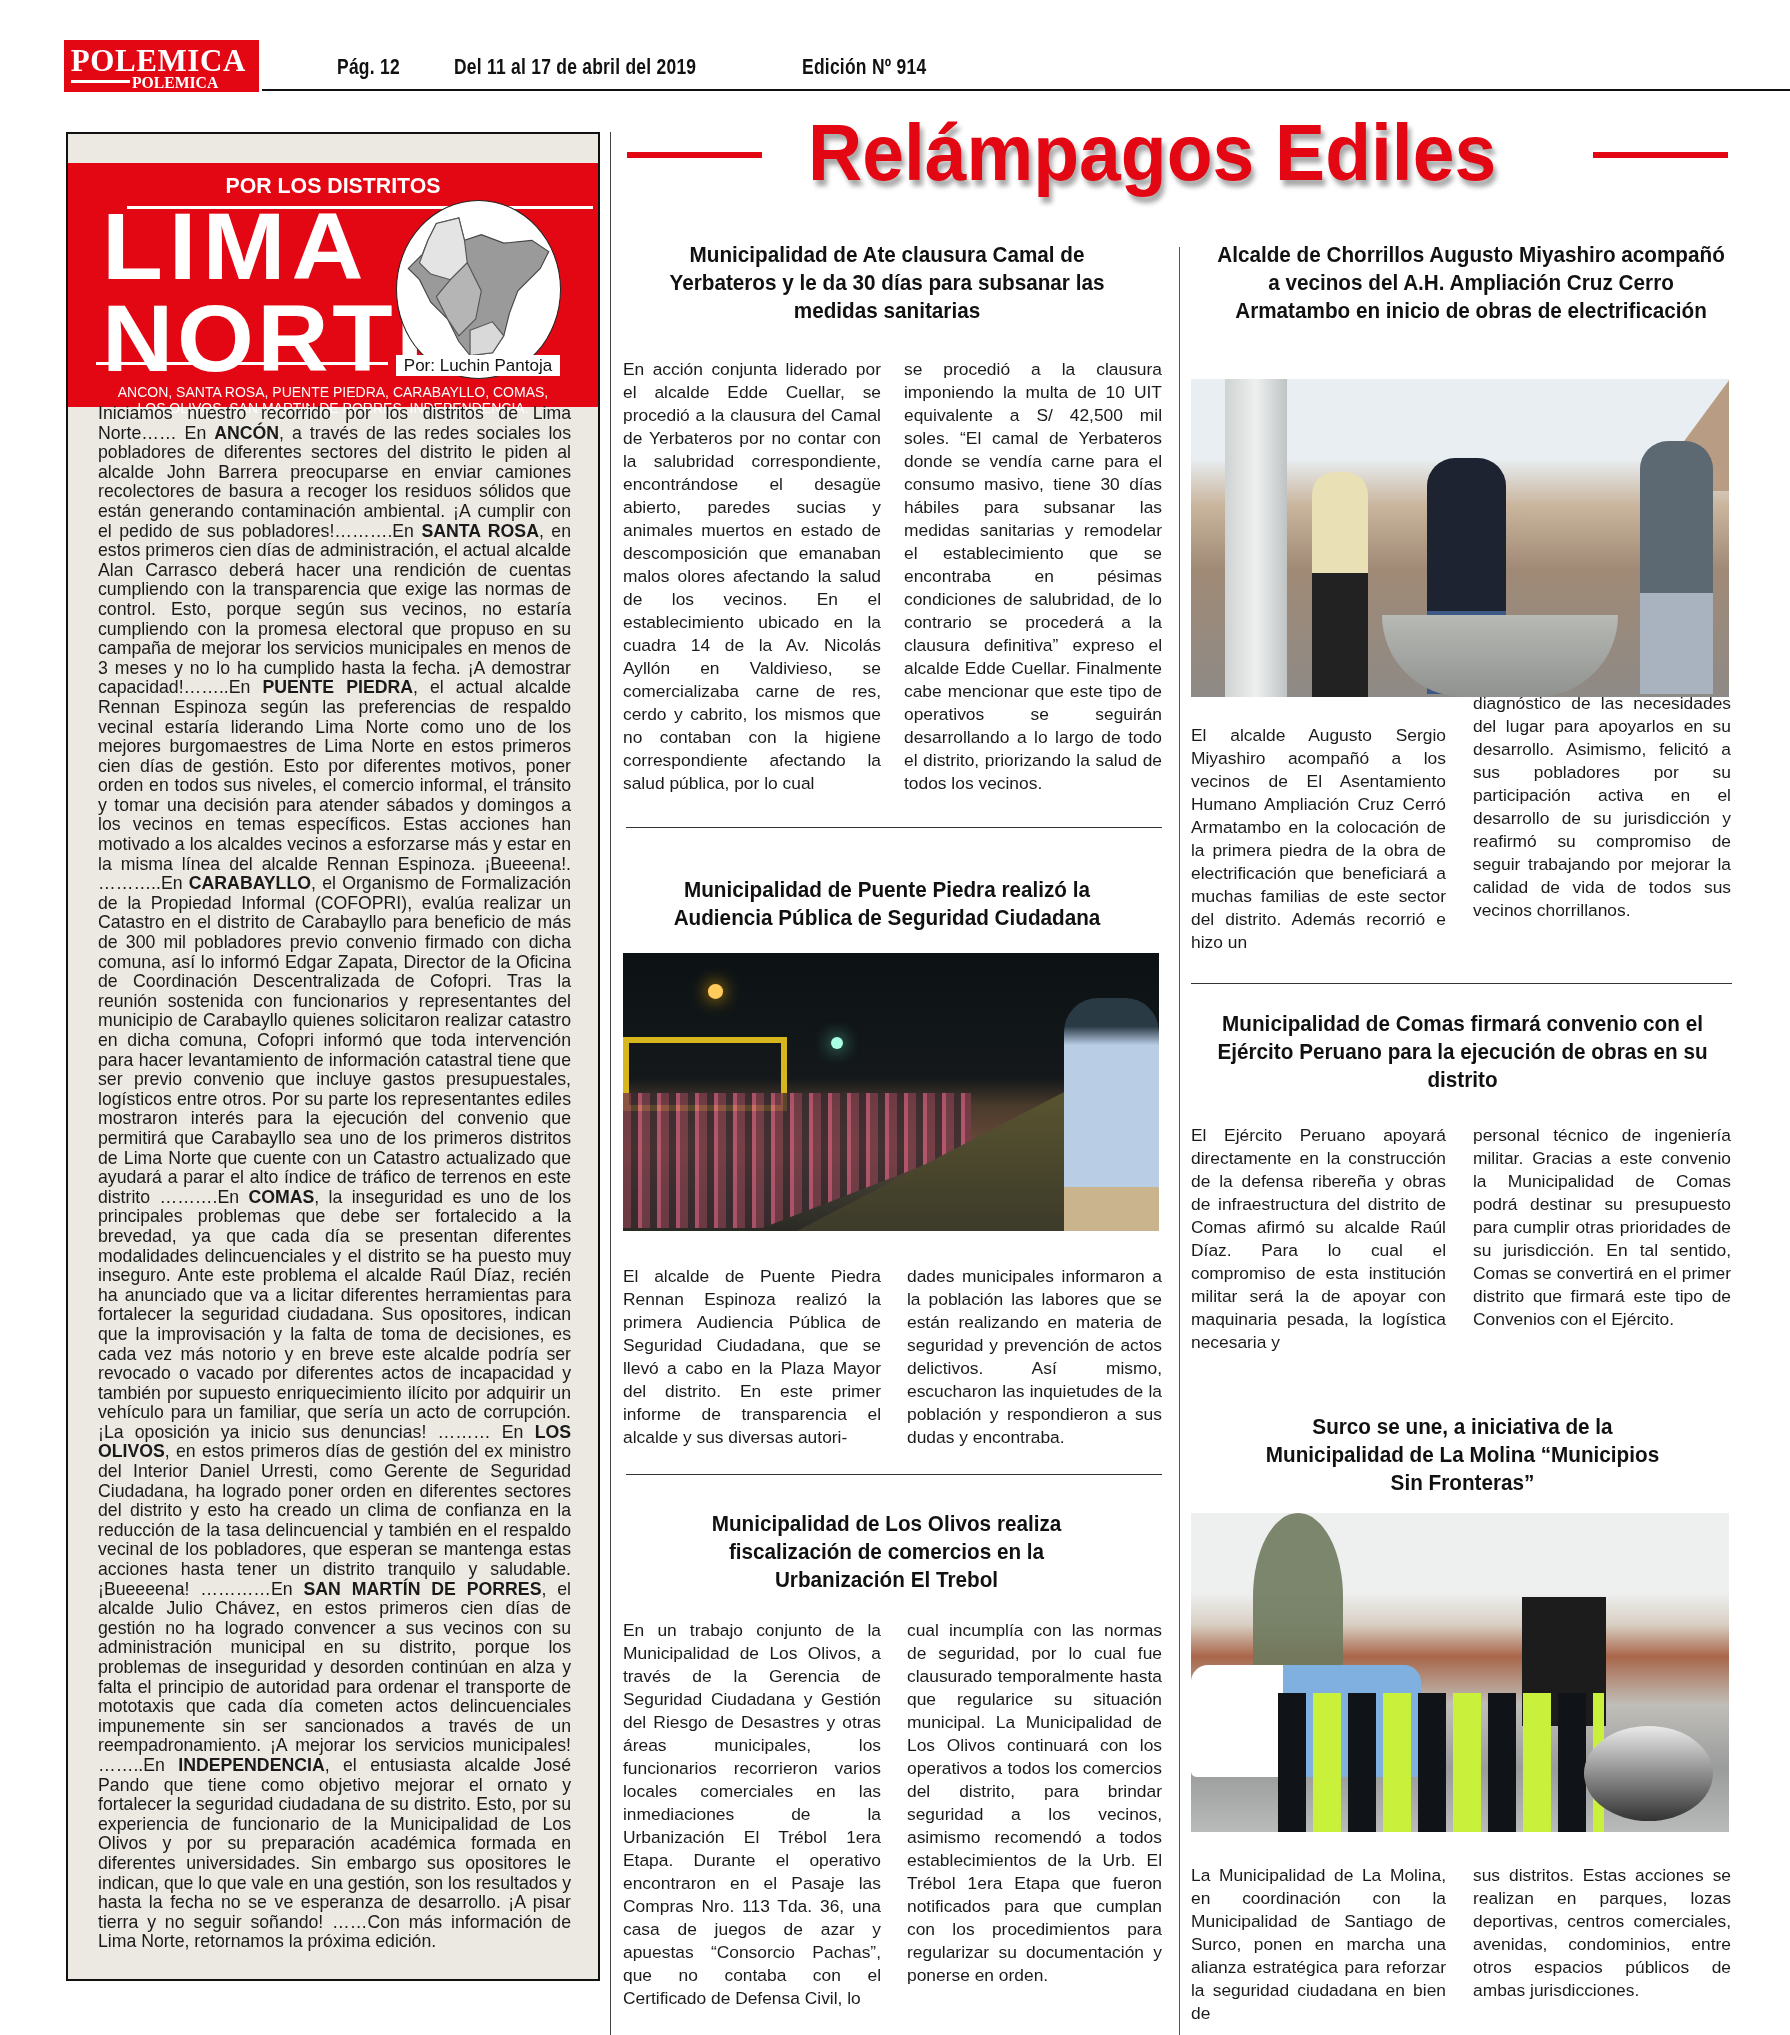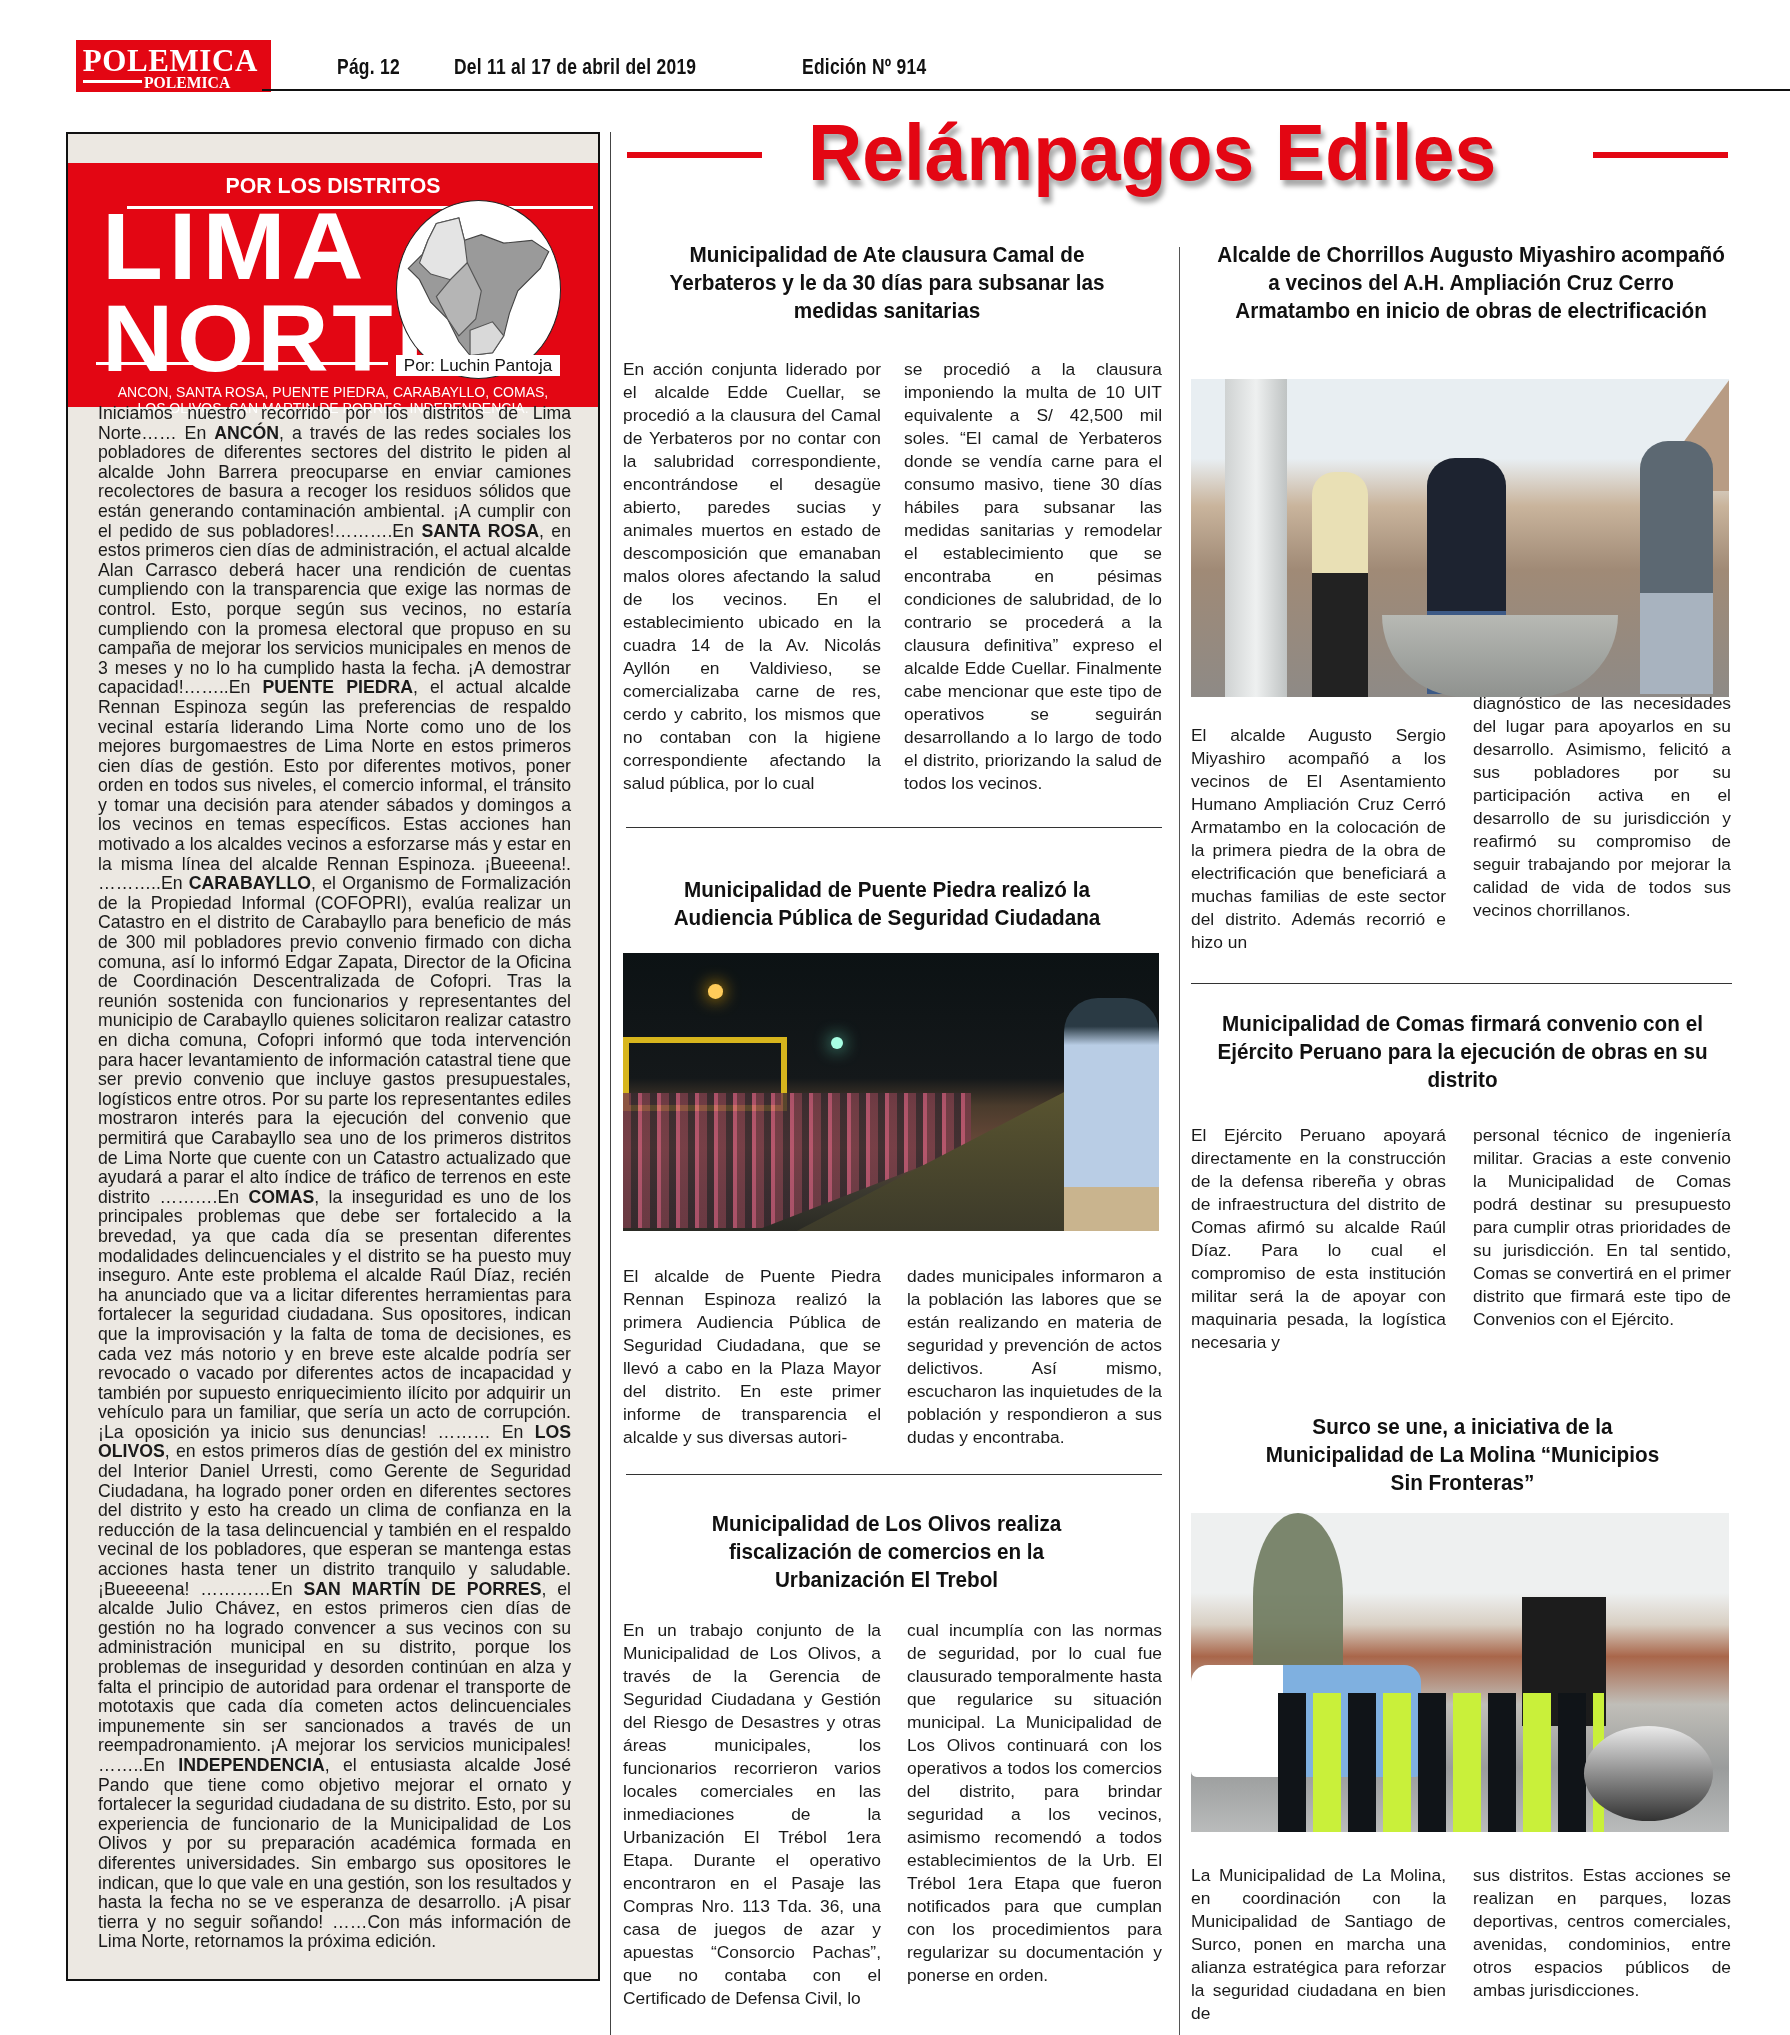--- a/index.html
+++ b/index.html
@@ -1,19 +1,19 @@
 <!DOCTYPE html>
 <html style="font-size:9px"><head>
 <meta charset="utf-8">
 <style>
   html,body{margin:0;padding:0;background:#fff;}
   body{width:1790px;height:2035px;position:relative;overflow:hidden;font-family:"Liberation Sans",sans-serif;color:#111;}
   .abs{position:absolute;}
   
-  .logo{left:76px;top:40px;width:195px;height:52px;background:#e30613;color:#fff;font-family:"Liberation Serif",serif;font-weight:bold;}
+  .logo{left:64px;top:40px;width:195px;height:52px;background:#e30613;color:#fff;font-family:"Liberation Serif",serif;font-weight:bold;}
   .logo .l1{position:absolute;left:6.7px;top:3.4px;font-size:31px;letter-spacing:0.6px;line-height:34px;transform:scaleY(1.05);}
   .logo .bar{position:absolute;left:6.7px;top:40px;width:59px;height:2.8px;background:#fff;}
   .logo .l2{position:absolute;left:68px;top:34px;font-size:15.7px;line-height:17px;}
   .mast-line{left:262px;top:89px;width:1528px;height:1.7px;background:#111;}
   .mast-text{top:55px;font-size:21.3px;font-weight:bold;line-height:25px;transform:scaleX(0.82);transform-origin:left top;letter-spacing:0.3px;}
   
   .lbox{left:66px;top:132px;width:534px;height:1849px;border:2.2px solid #111;box-sizing:border-box;background:#ece8e2;}
   .lhead{left:68px;top:135px;width:530px;height:244px;background:#e30613;color:#fff;text-align:center;margin-top:28px;}
   .lhead .kicker{position:absolute;left:0;width:100%;top:11.2px;font-size:21.3px;font-weight:bold;}
   .lhead .rule1{position:absolute;left:59px;top:43px;width:466px;height:3.4px;background:#fff;}

